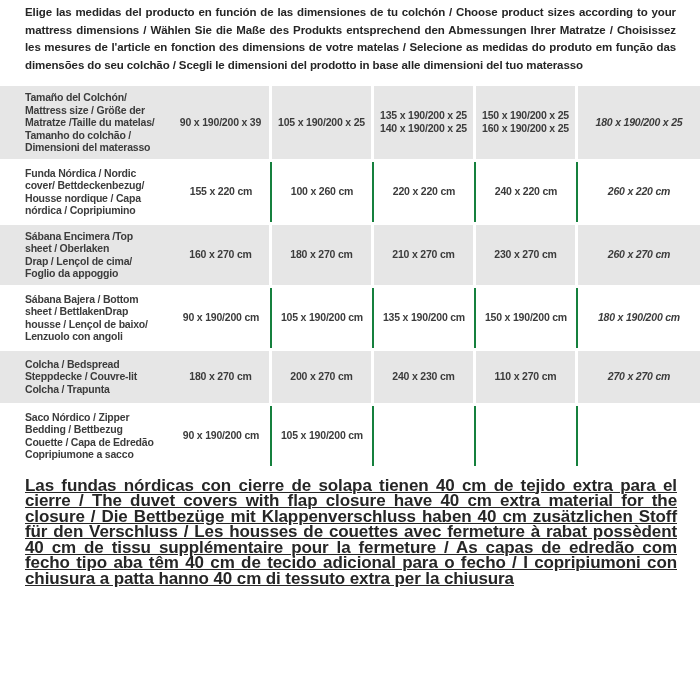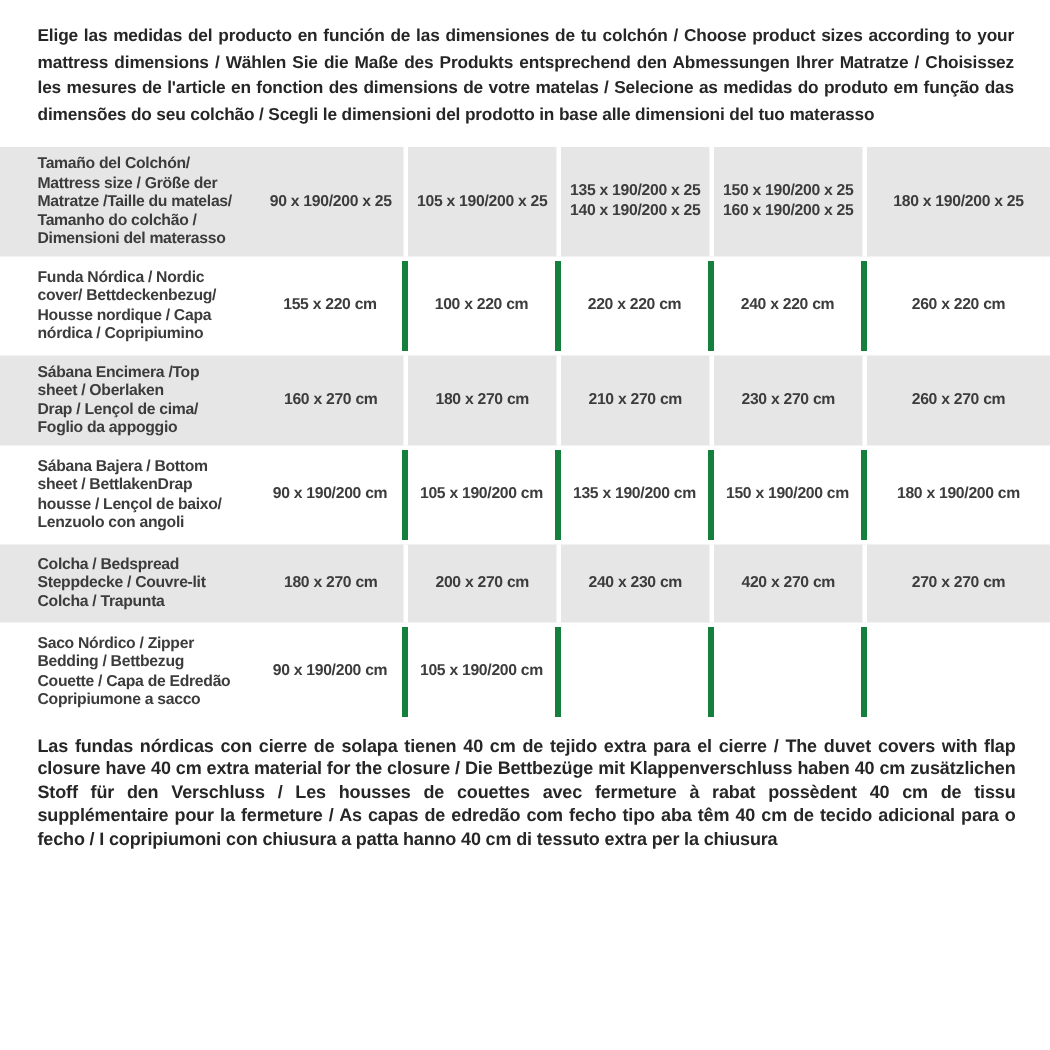--- a/index.html
+++ b/index.html
@@ -10,21 +10,21 @@
     font-family: "Liberation Sans", sans-serif;
     color: #262626;
     overflow: hidden;
   }
   .intro {
     font-weight: bold;
     font-size: 11.5px;
     line-height: 17.5px;
     letter-spacing: -0.1px;
     text-align: justify;
-    margin: 16px 24px 9px 25px;
+    margin: 4px 24px 9px 25px;
     color: #262626;
   }
   table.size-table {
     width: 700px;
     border-collapse: separate;
     border-spacing: 0 3px;
     table-layout: fixed;
   }
   table.size-table td {
     font-weight: bold;
@@ -42,62 +42,63 @@
   }
   td.value-cell {
     text-align: center;
     font-size: 10px;
     line-height: 13.5px;
     padding: 5px 1px;
     white-space: nowrap;
     letter-spacing: -0.2px;
   }
   tr.shaded td { background: #e6e6e6; border-right: 3px solid #ffffff; }
-  tr.plain  td { background: #ffffff; border-right: 4px solid #15803d; }
+  tr.plain  td { background: #ffffff; border-right: 2px solid #15803d; }
   tr.shaded td:first-child,
   tr.plain td:first-child { border-right: none; }
   tr.shaded td:last-child,
-  tr.plain td:last-child { border-right: none; }
+  tr.plain td:last-child { border-right: none; font-style: italic; }
   .footnote {
     font-weight: bold;
-    font-size: 12px;
+    font-size: 17px;
     line-height: 15.5px;
     letter-spacing: -0.1px;
     text-align: justify;
     margin: 9px 23px 0 25px;
     color: #262626;
+    text-decoration: underline;
   }
 </style>
 </head>
 <body>
 
 <div class="intro">Elige las medidas del producto en función de las dimensiones de tu colchón / Choose product sizes according to your mattress dimensions / Wählen Sie die Maße des Produkts entsprechend den Abmessungen Ihrer Matratze / Choisissez les mesures de l'article en fonction des dimensions de votre matelas / Selecione as medidas do produto em função das dimensões do seu colchão / Scegli le dimensioni del prodotto in base alle dimensioni del tuo materasso</div>
 
 <table class="size-table">
   <colgroup>
     <col style="width:172px">
     <col style="width:100px">
     <col style="width:102px">
     <col style="width:102px">
     <col style="width:102px">
     <col style="width:122px">
   </colgroup>
   <tbody id="size-table-body">
       <tr class="shaded">
         <td class="label-cell">Tamaño del Colchón/<br>Mattress size / Größe der<br>Matratze /Taille du matelas/<br>Tamanho do colchão /<br>Dimensioni del materasso</td>
-        <td class="value-cell">90 x 190/200 x 25</td>
+        <td class="value-cell">90 x 190/200 x 39</td>
         <td class="value-cell">105 x 190/200 x 25</td>
         <td class="value-cell">135 x 190/200 x 25<br>140 x 190/200 x 25</td>
         <td class="value-cell">150 x 190/200 x 25<br>160 x 190/200 x 25</td>
         <td class="value-cell">180 x 190/200 x 25</td>
       </tr>
       <tr class="plain">
         <td class="label-cell">Funda Nórdica /  Nordic<br>cover/ Bettdeckenbezug/<br>Housse nordique  / Capa<br>nórdica / Copripiumino</td>
         <td class="value-cell">155 x 220 cm</td>
-        <td class="value-cell">100 x 220 cm</td>
+        <td class="value-cell">100 x 260 cm</td>
         <td class="value-cell">220 x 220 cm</td>
         <td class="value-cell">240 x 220 cm</td>
         <td class="value-cell">260 x 220 cm</td>
       </tr>
       <tr class="shaded">
         <td class="label-cell">Sábana Encimera /Top<br>sheet / Oberlaken<br>Drap / Lençol de cima/<br>Foglio da appoggio</td>
         <td class="value-cell">160 x 270 cm</td>
         <td class="value-cell">180 x 270 cm</td>
         <td class="value-cell">210 x 270 cm</td>
         <td class="value-cell">230 x 270 cm</td>
@@ -109,21 +110,21 @@
         <td class="value-cell">105 x 190/200 cm</td>
         <td class="value-cell">135 x 190/200 cm</td>
         <td class="value-cell">150 x 190/200 cm</td>
         <td class="value-cell">180 x 190/200 cm</td>
       </tr>
       <tr class="shaded">
         <td class="label-cell">Colcha / Bedspread<br>Steppdecke / Couvre-lit<br>Colcha / Trapunta</td>
         <td class="value-cell">180 x 270 cm</td>
         <td class="value-cell">200 x 270 cm</td>
         <td class="value-cell">240 x 230 cm</td>
-        <td class="value-cell">420 x 270 cm</td>
+        <td class="value-cell">110 x 270 cm</td>
         <td class="value-cell">270 x 270 cm</td>
       </tr>
       <tr class="plain">
         <td class="label-cell">Saco Nórdico / Zipper<br>Bedding / Bettbezug<br>Couette  / Capa de Edredão<br>Copripiumone a sacco</td>
         <td class="value-cell">90 x 190/200 cm</td>
         <td class="value-cell">105 x 190/200 cm</td>
         <td class="value-cell"></td>
         <td class="value-cell"></td>
         <td class="value-cell"></td>
       </tr>

